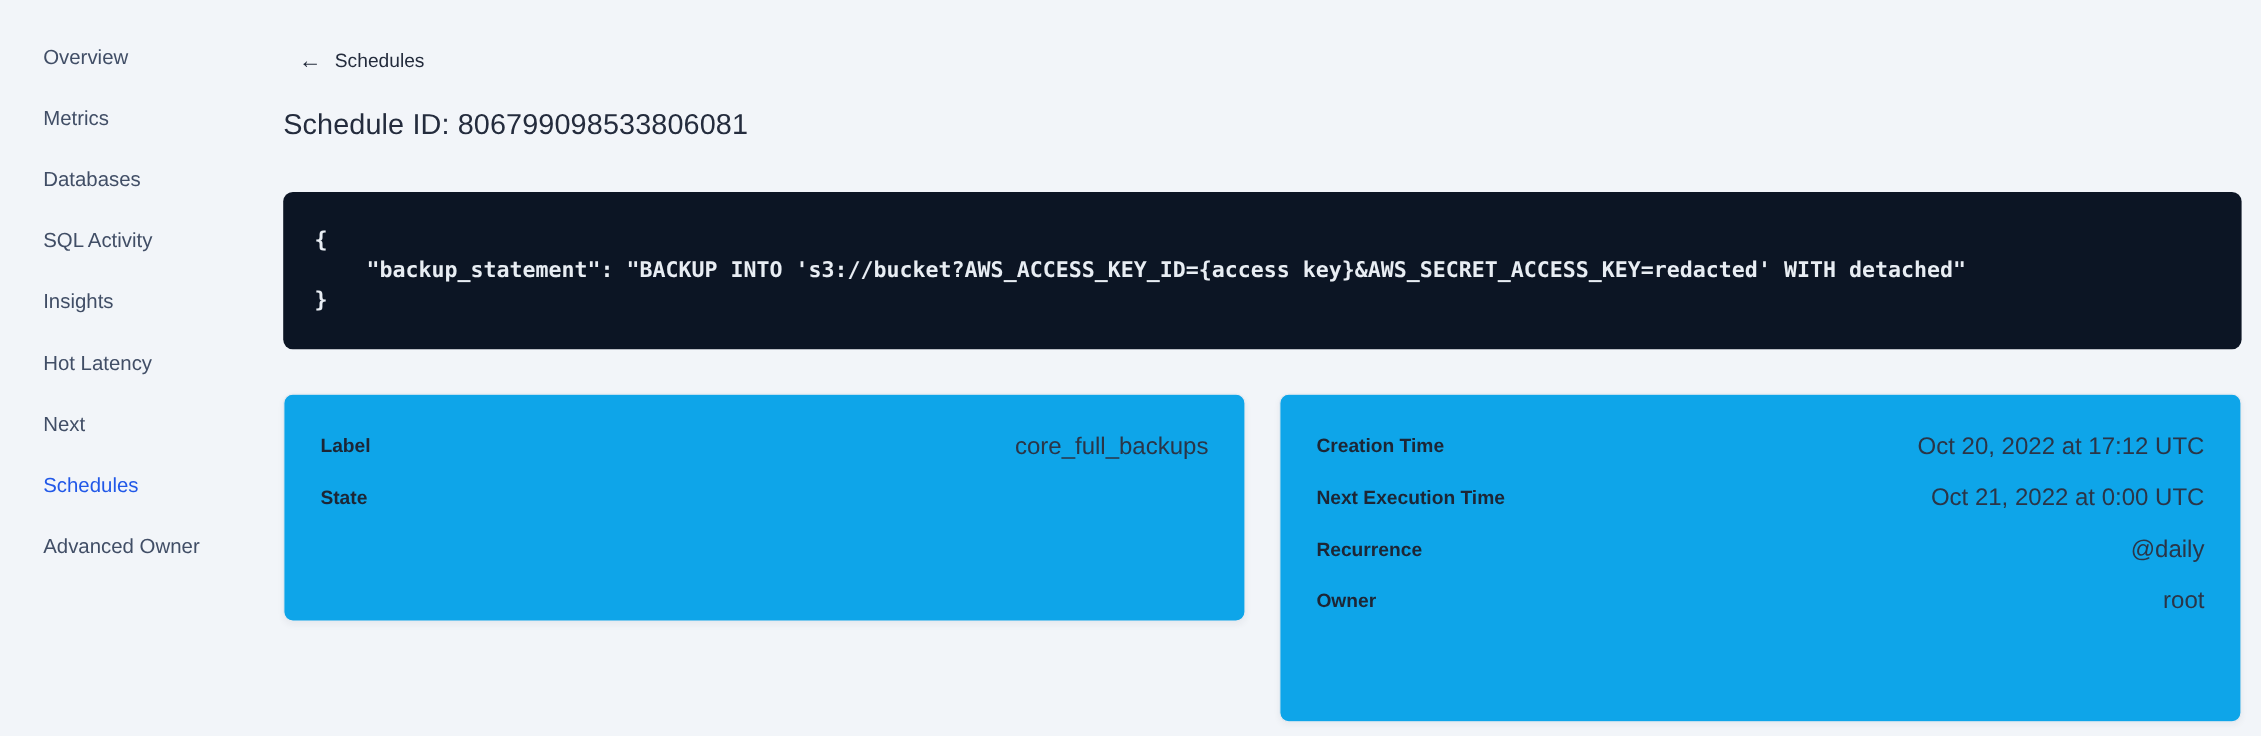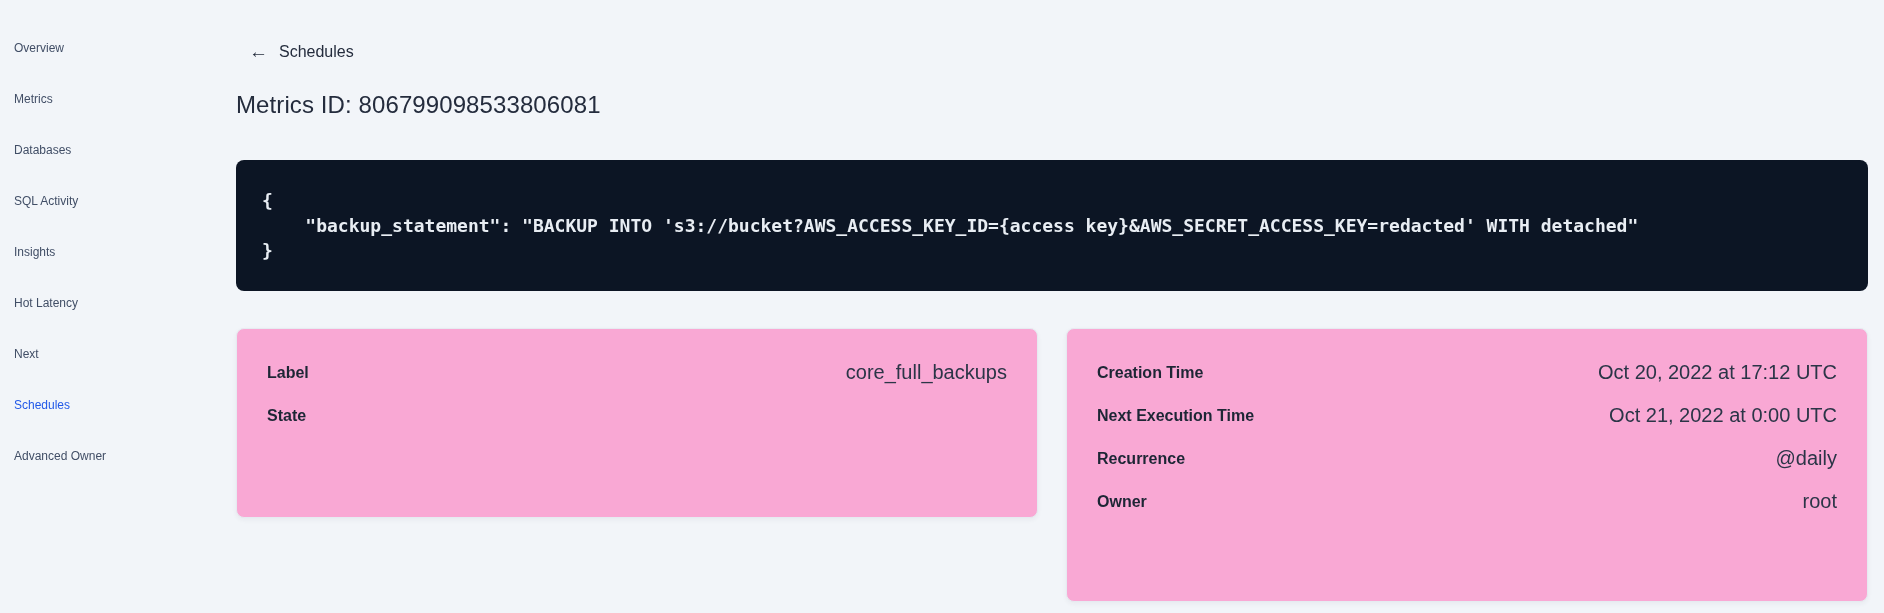--- a/index.html
+++ b/index.html
@@ -17,22 +17,22 @@
   
   .sidebar {
     position: absolute;
     left: 0; top: 22px;
     width: 236px;
   }
   .sidebar-item {
     height: 51px;
     display: flex;
     align-items: center;
-    padding-left: 14px;
-    font-size: 12px;
+    padding-left: 36px;
+    font-size: 17px;
     color: #414e66;
     cursor: pointer;
     user-select: none;
   }
   .sidebar-item.active {
     color: var(--accent-blue, #2158e8);
   }
 
   
   .main {
@@ -80,21 +80,21 @@
   .code-line { white-space: pre; }
 
   
   .cards {
     display: flex;
     gap: 28px;
     margin-top: 37px;
     align-items: flex-start;
   }
   .card {
-    background: #f9a8d4;
+    background: #0ea5e9;
     border: 1px solid #e6ebf1;
     border-radius: 8px;
     box-shadow: 0 2px 5px rgba(30, 40, 60, 0.05);
     padding: 22px 30px;
     width: 802px;
   }
   .card-details { height: 190px; }
   .card-timing  { height: 274px; }
   .detail-row {
     height: 43px;
@@ -128,21 +128,21 @@
   <div class="sidebar-item">Advanced Owner</div>
 </nav>
 
 <main class="main">
 
   <div class="back-link">
     <span class="back-arrow">←</span>
     <span>Schedules</span>
   </div>
 
-  <h1 class="page-title">Metrics ID: 806799098533806081</h1>
+  <h1 class="page-title">Schedule ID: 806799098533806081</h1>
 
   <pre class="code-block"><div class="code-line">{</div><div class="code-line">    "backup_statement": "BACKUP INTO 's3://bucket?AWS_ACCESS_KEY_ID={access key}&amp;AWS_SECRET_ACCESS_KEY=redacted' WITH detached"</div><div class="code-line">}</div></pre>
 
   <div class="cards">
 
     <section class="card card-details">
       <div class="detail-row">
         <span class="row-label">Label</span>
         <span class="row-value">core_full_backups</span>
       </div>

